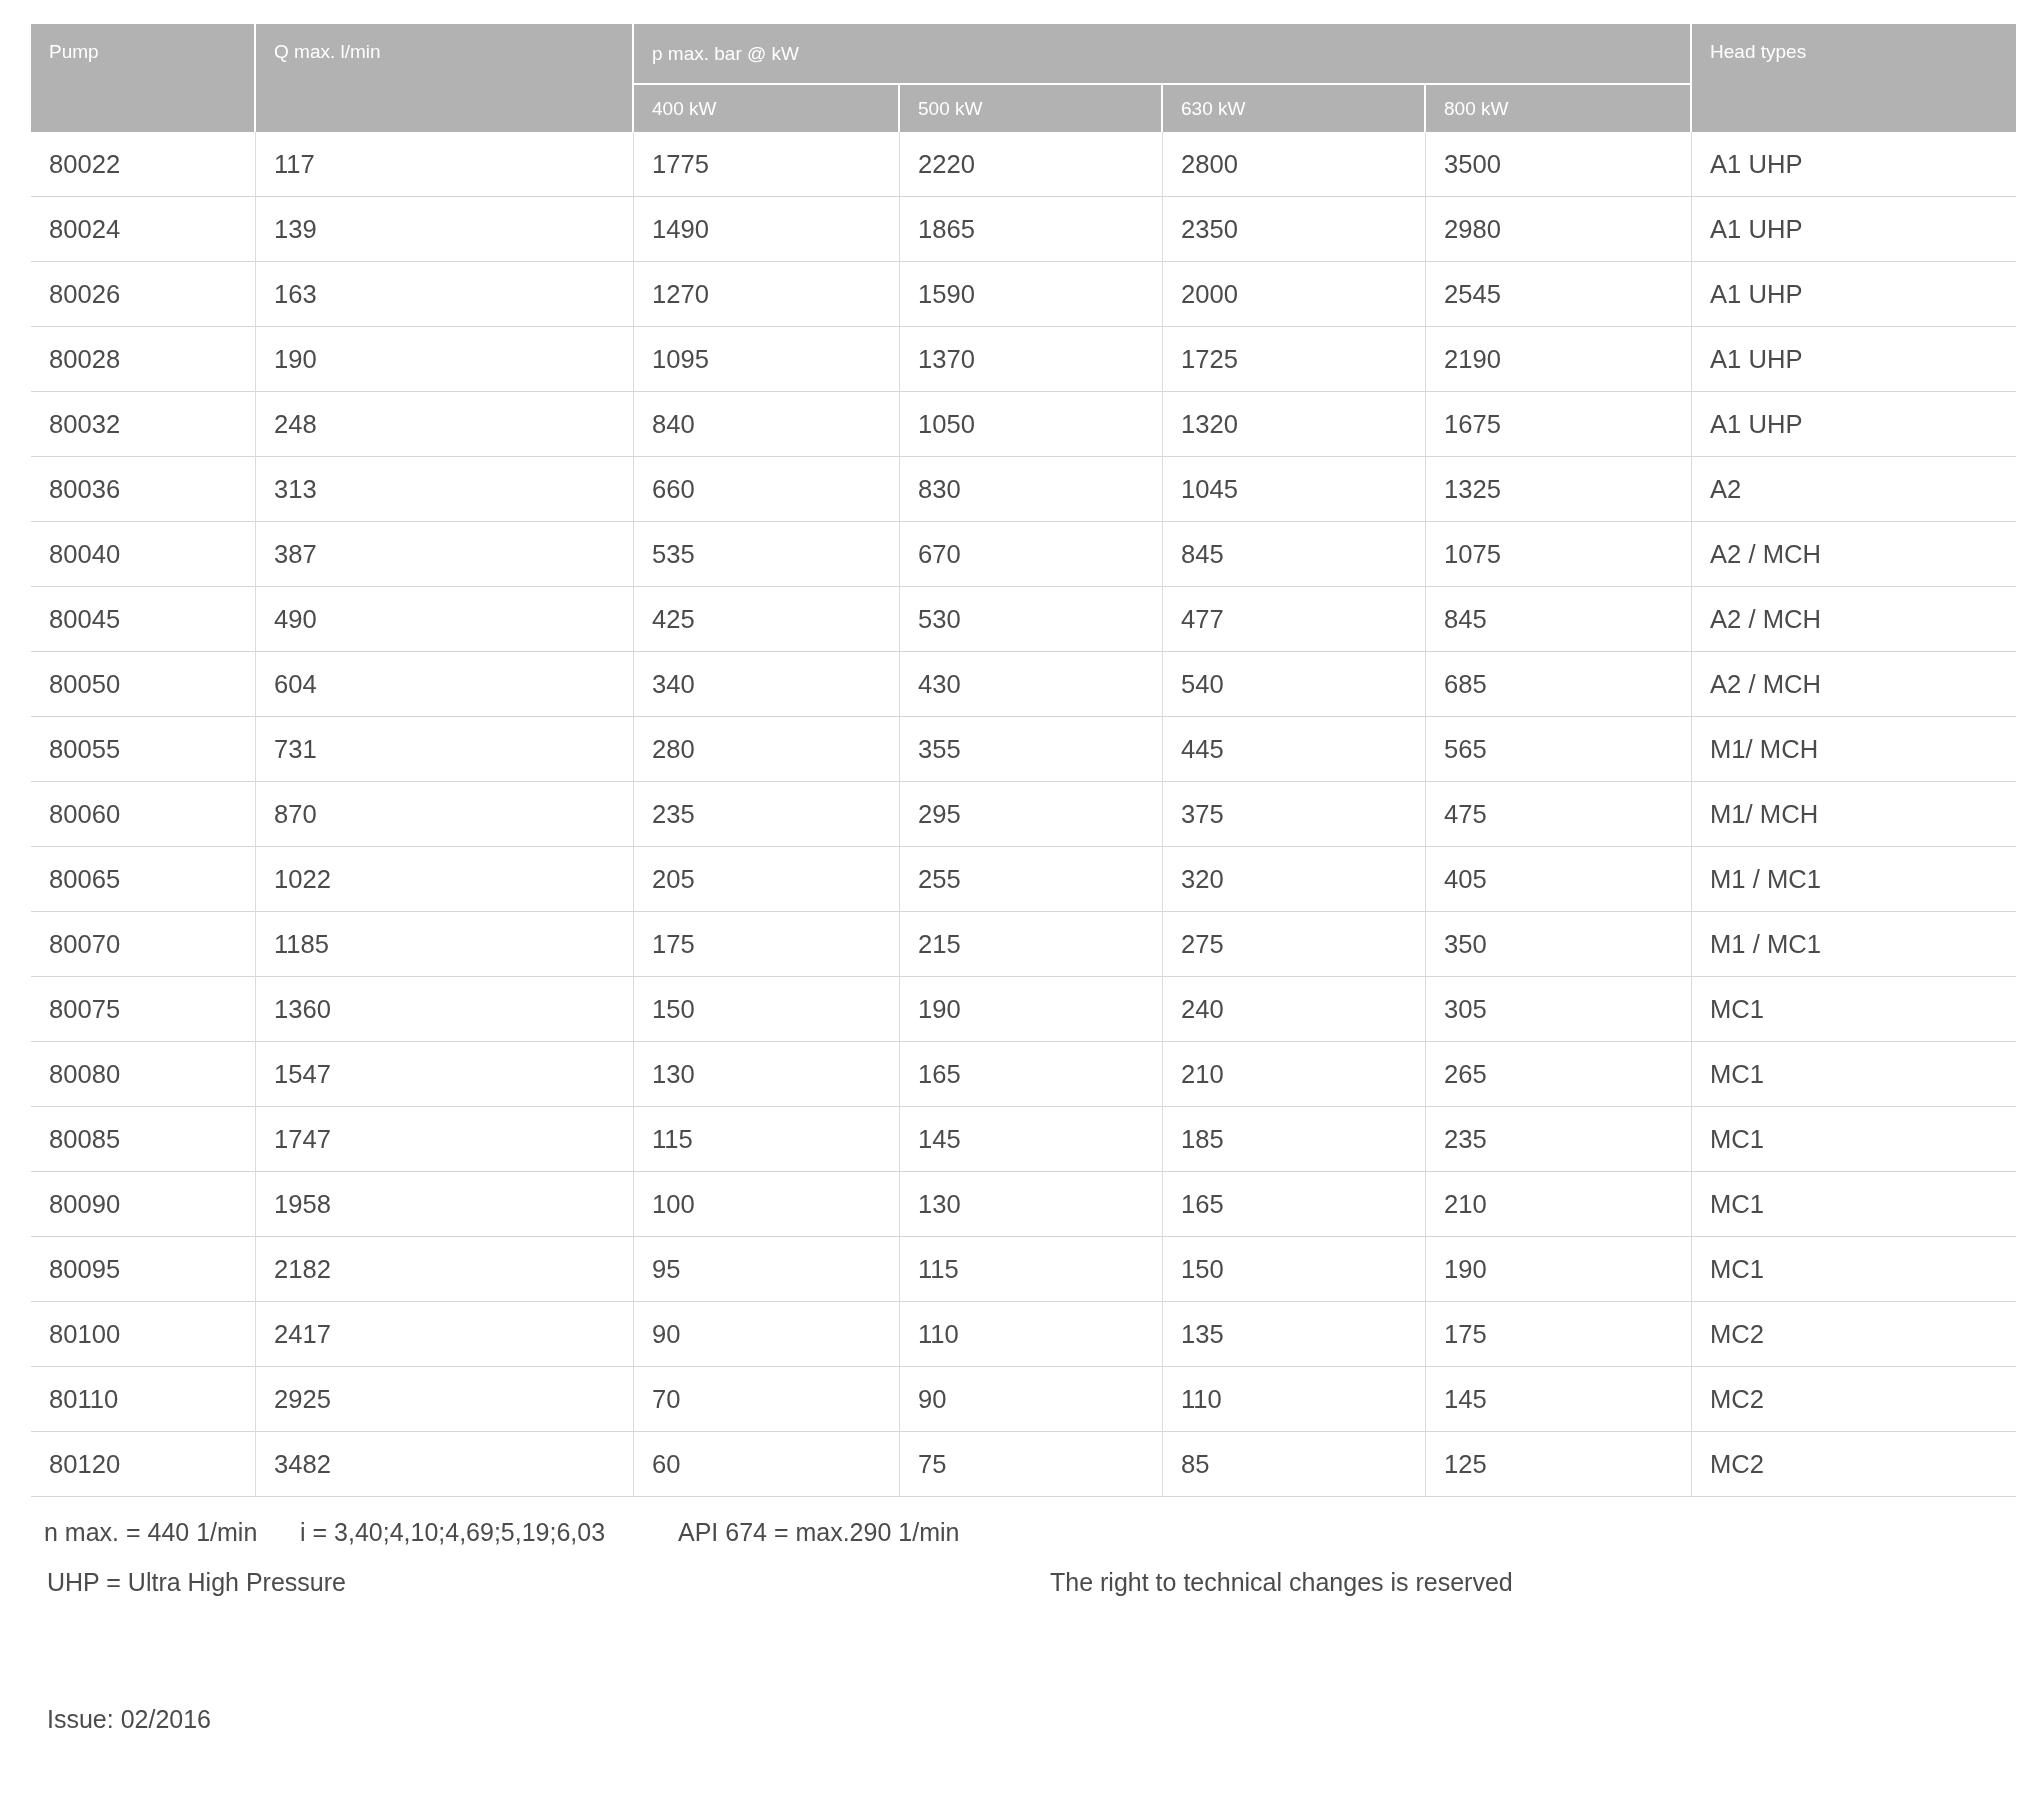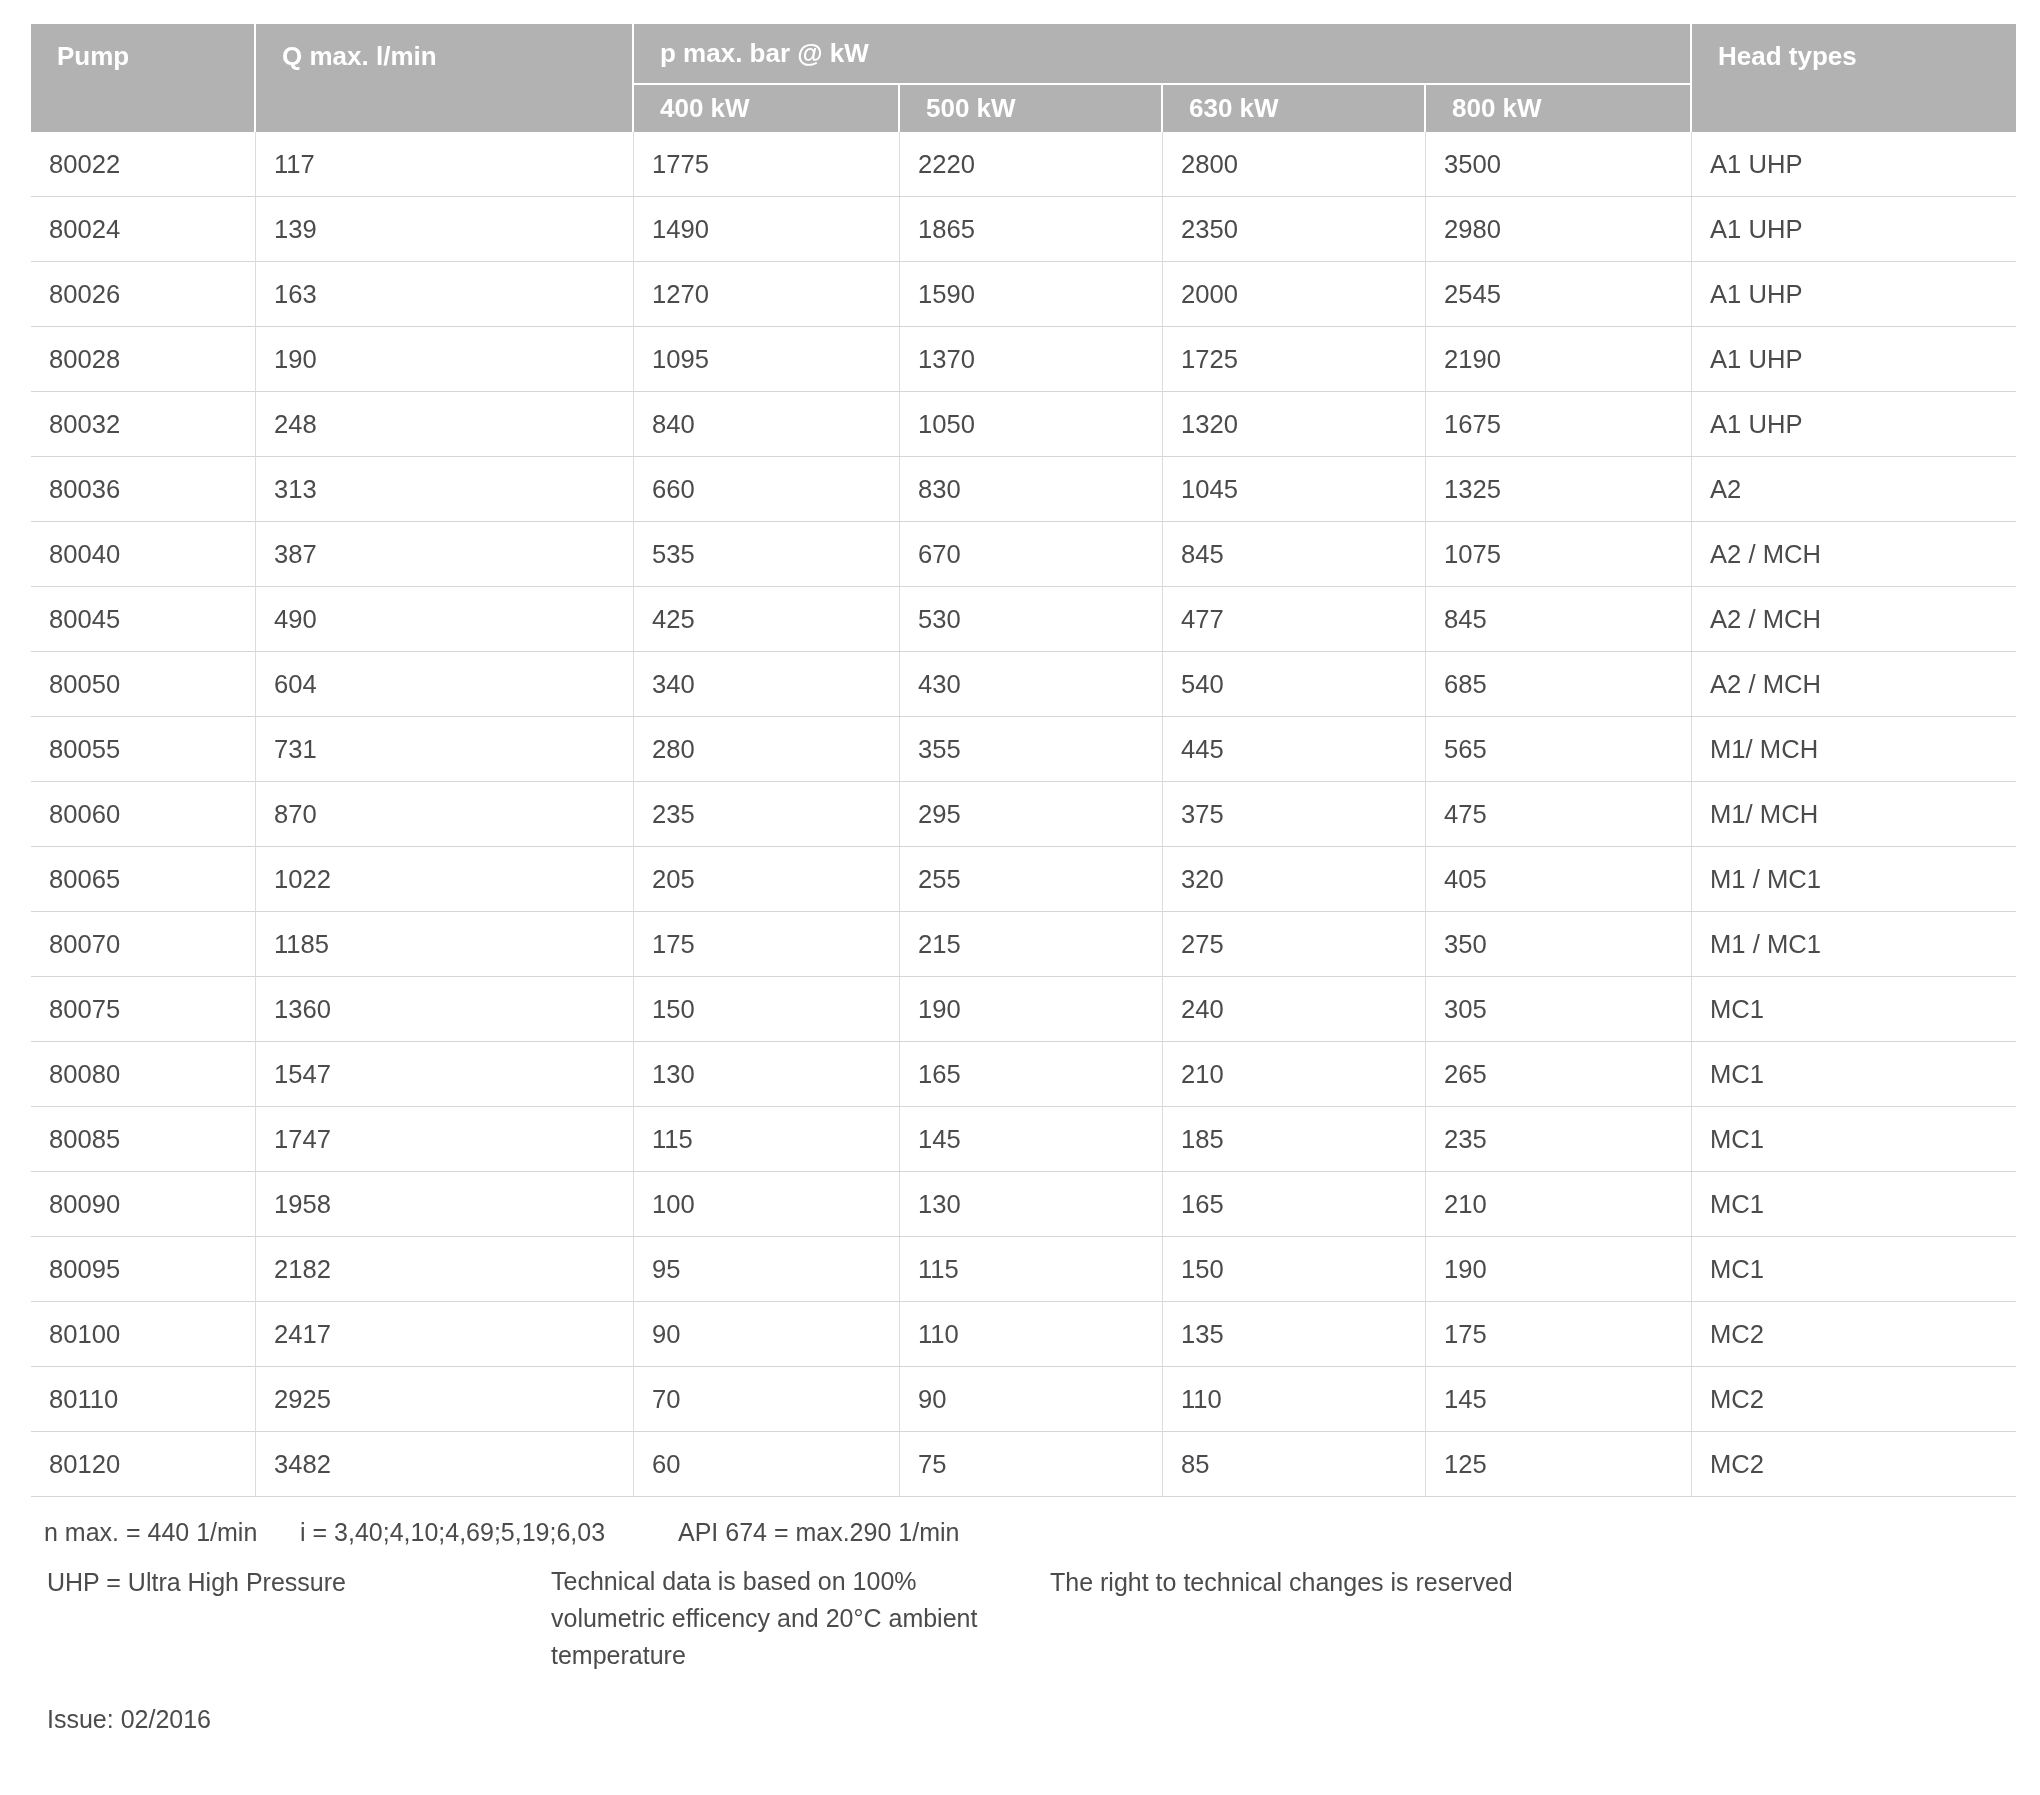--- a/index.html
+++ b/index.html
@@ -18,24 +18,24 @@
     left: 31px;
     top: 24px;
     width: 1985px;
     table-layout: fixed;
     border-collapse: separate;
     border-spacing: 0;
   }
   thead th {
     background: var(--header-bg, #b2b2b2);
     color: var(--header-text, #ffffff);
-    font-weight: 700;
-    font-size: 26px;
+    font-weight: 400;
+    font-size: 19px;
     text-align: left;
-    padding-left: 26px;
+    padding-left: 18px;
     vertical-align: middle;
   }
   tr.h1 th { height: 61px; }
   tr.h2 th { height: 47px; }
   th.rowspan2 {
     vertical-align: top;
     padding-top: 17px;
   }
   th.gap-right { border-right: 2.6px solid #ffffff; }
   th.group-head { border-bottom: 2.6px solid #ffffff; }
@@ -285,20 +285,19 @@
           <td>MC2</td>
         </tr>
       </tbody>
   </table>
 
   <span class="footnote" style="left:44px;  top:1518px;">n max. = 440 1/min</span>
   <span class="footnote" style="left:300px; top:1518px;">i = 3,40;4,10;4,69;5,19;6,03</span>
   <span class="footnote" style="left:678px; top:1518px;">API 674 = max.290 1/min</span>
 
   <span class="footnote" style="left:47px;   top:1568px;">UHP = Ultra High Pressure</span>
-  <div class="footnote wrap" style="left:551px; top:1563px;">Technical data is based on 100% volumetric efficency and 20°C ambient temperature</div>
   <span class="footnote" style="left:1050px; top:1568px;">The right to technical changes is reserved</span>
 
 
   <span class="footnote" style="left:47px; top:1705px;">Issue: 02/2016</span>
 
 </div>
 
 
 </body></html>

